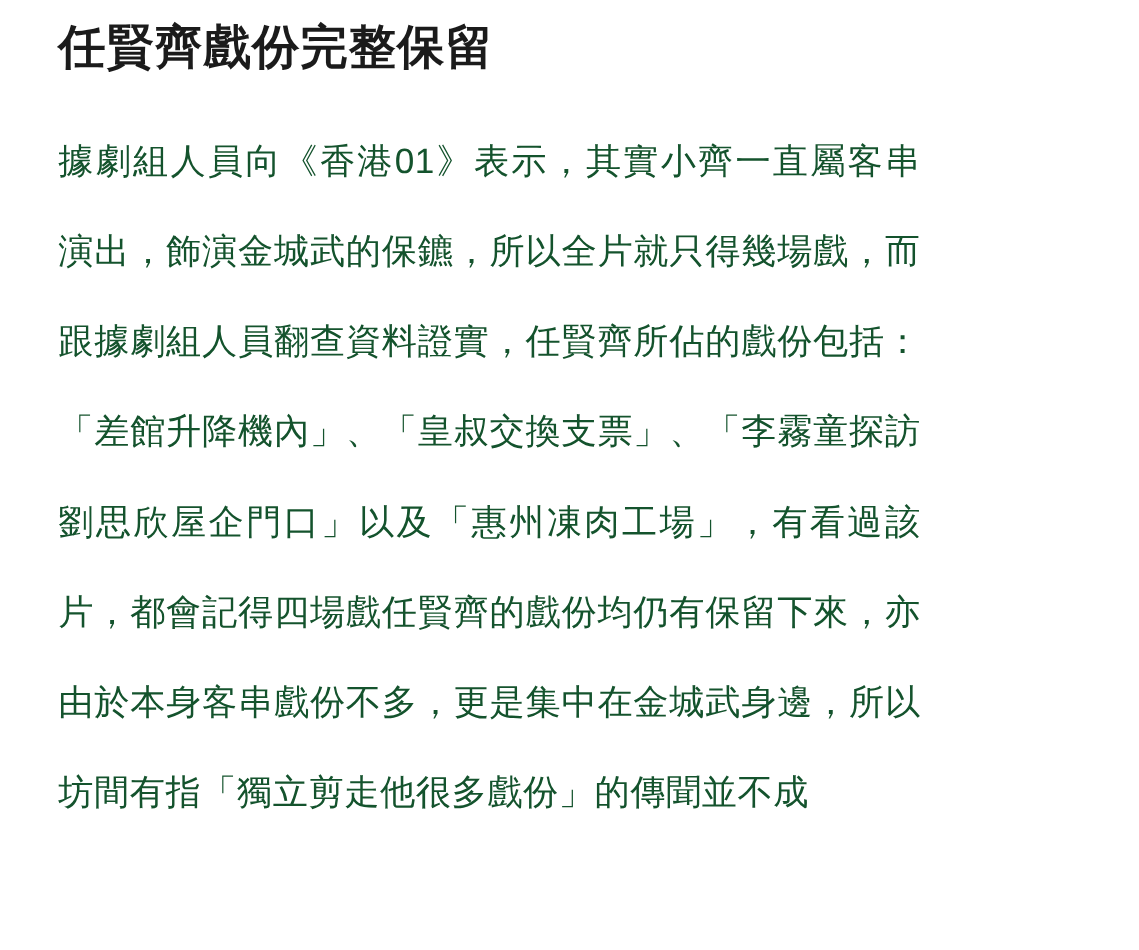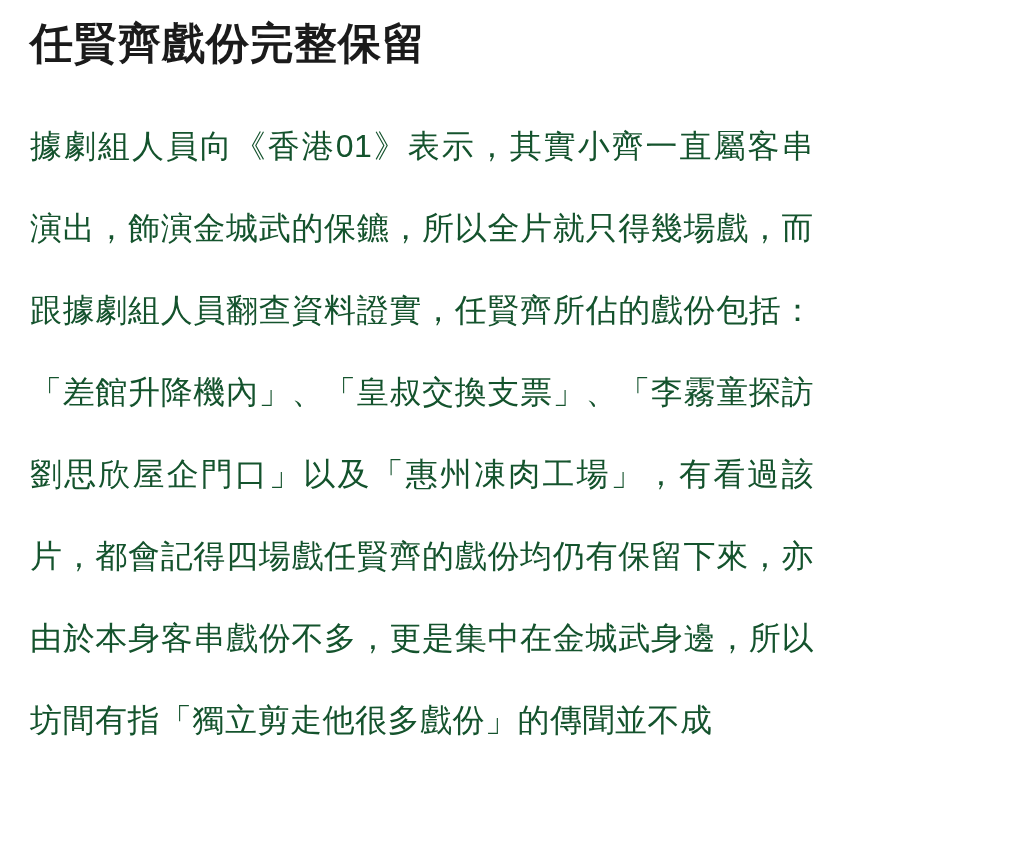--- a/index.html
+++ b/index.html
@@ -13,20 +13,21 @@
     overflow: hidden;
     font-family: "Liberation Sans", "DejaVu Sans", sans-serif;
     color: #141414;
   }
   .article {
     box-sizing: border-box;
     width: 822px;
     height: 864px;
     padding: 16px 8px 0 30px;
     background: #ffffff;
+    margin-left: 23px;
   }
   .article-heading {
     font-size: 43px;
     line-height: 1.28;
     font-weight: 600;
     letter-spacing: 1px;
     color: #1b1b1b;
     margin: 0 0 34px 0;
     white-space: nowrap;
   }

